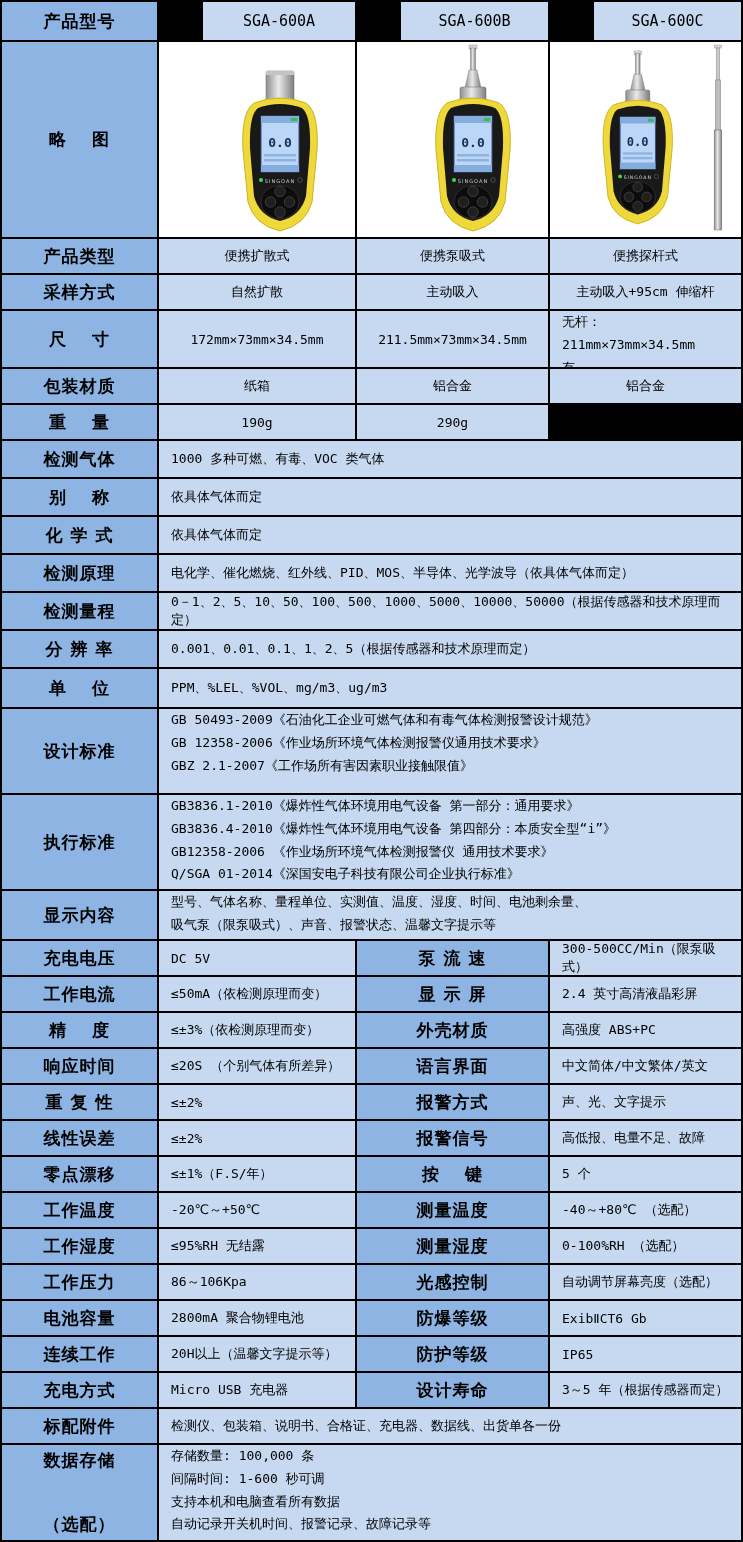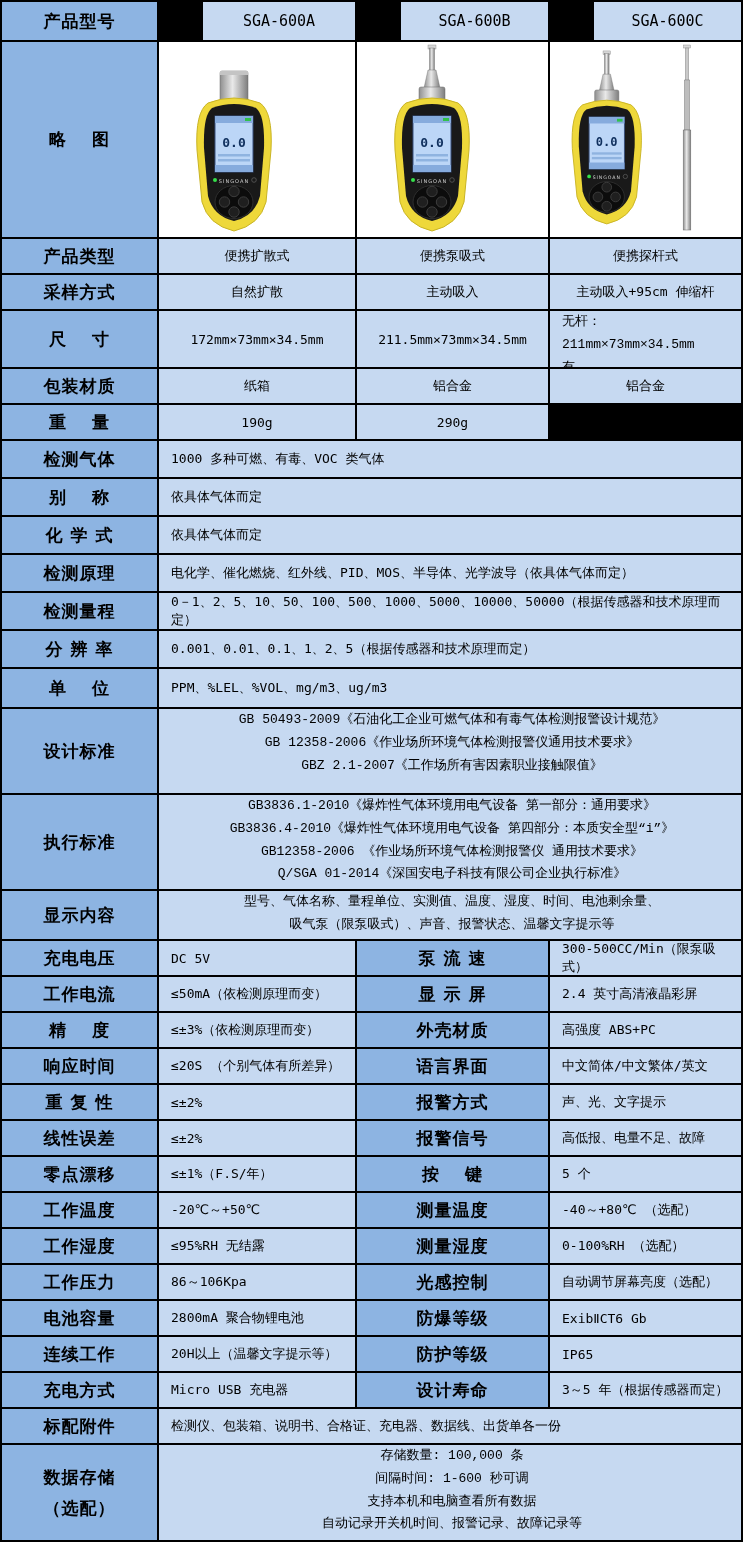--- a/index.html
+++ b/index.html
@@ -9,23 +9,23 @@
   .row{display:grid;gap:2px;}
   .row.cols4{grid-template-columns:155px 196px 191px 191px;}
   .row.cols2{grid-template-columns:155px 582px;}
   .cell{display:flex;align-items:center;overflow:hidden;}
   .label{background:#8DB4E2;justify-content:center;text-align:center;
     font-weight:bold;font-size:17px;letter-spacing:1px;}
   .value{background:#C6D9F1;font-size:13px;
     font-family:"DejaVu Sans Mono","DejaVu Sans",sans-serif;}
   .value.center{justify-content:center;text-align:center;padding:0 4px;}
   .value.left{justify-content:flex-start;text-align:left;padding-left:12px;padding-right:8px;}
-  .white{background:#fff;justify-content:flex-start;}
-  .lines{flex-direction:column;justify-content:center;align-items:center;line-height:1.75;font-family:Liberation Mono, monospace;}
-  .label.lines-center{flex-direction:column;justify-content:center;align-items:center;line-height:1.8;}
+  .white{background:#fff;justify-content:flex-end;}
+  .lines{flex-direction:column;justify-content:center;align-items:flex-start;line-height:1.75;}
+  .label.lines-center{flex-direction:column;justify-content:space-between;align-items:center;line-height:1.8;}
   .model{font-size:15px;margin-left:44px;}
   
   .h-header{height:38px;}
   .h-sketch{height:195px;}
   .h-std{height:34px;}
   .h-size{height:56px;}
   .h-36{height:36px;}
   .h-38{height:38px;}
   .h-design{height:84px;}
   .h-exec{height:94px;}

